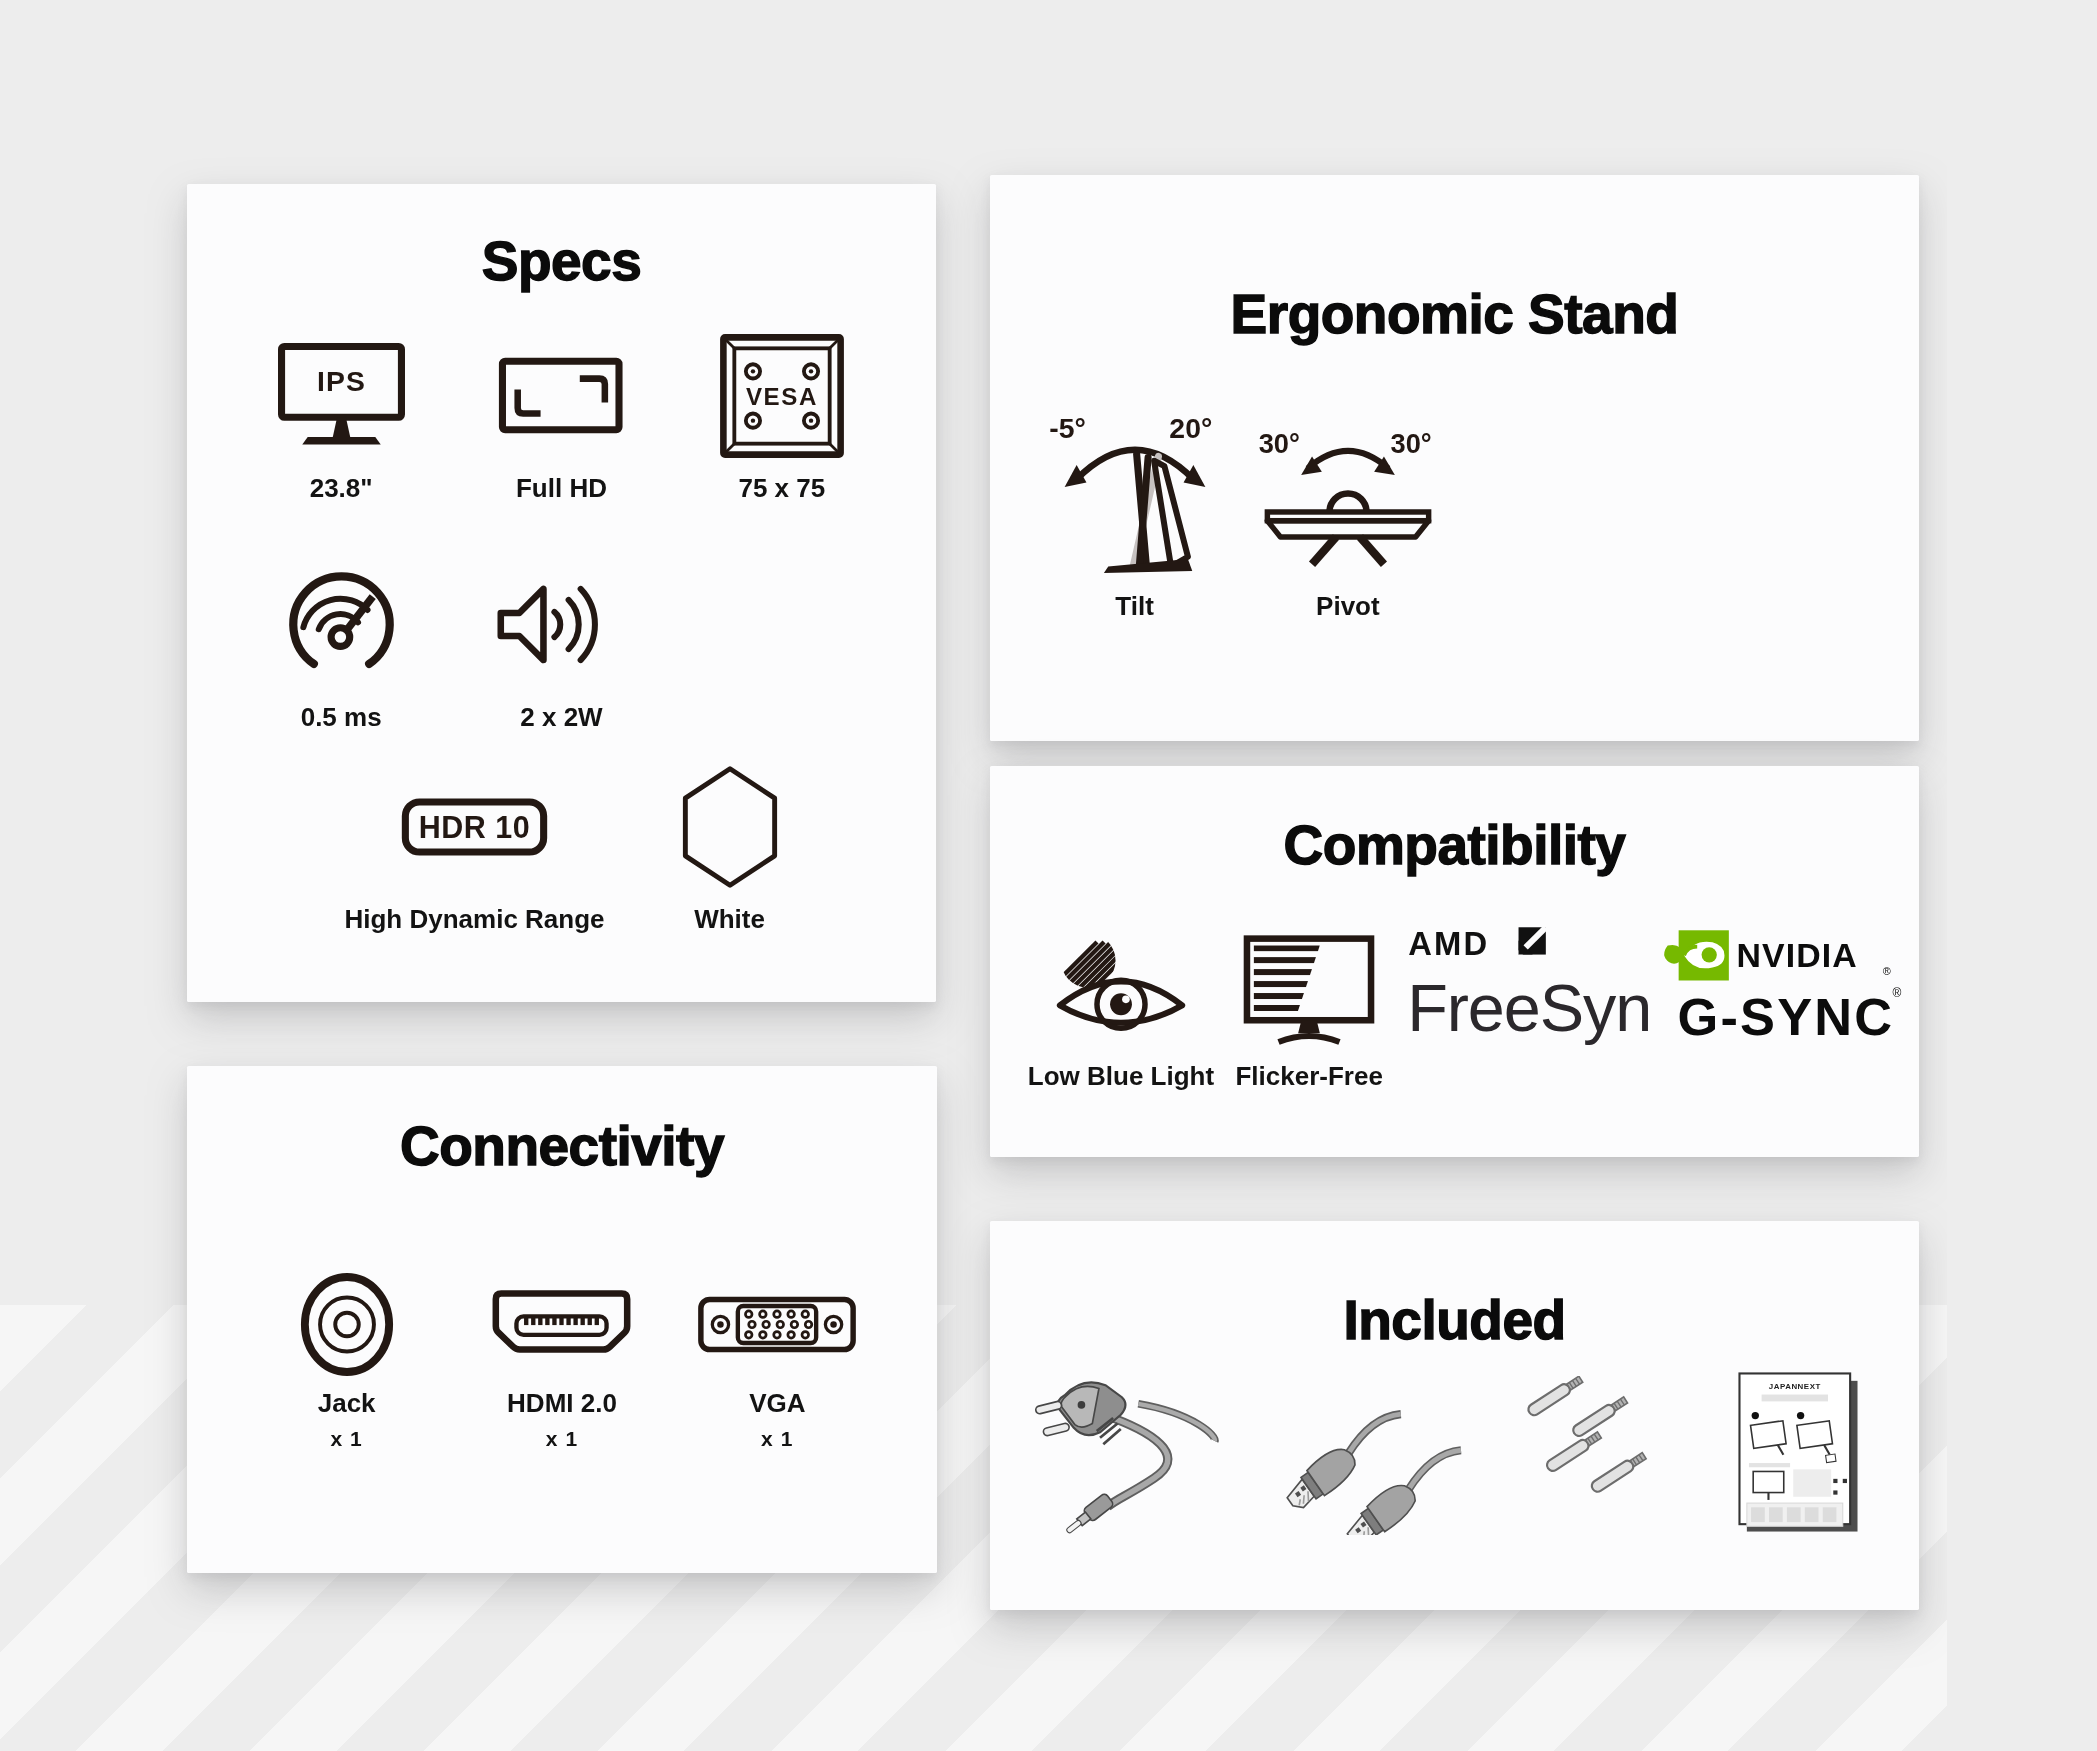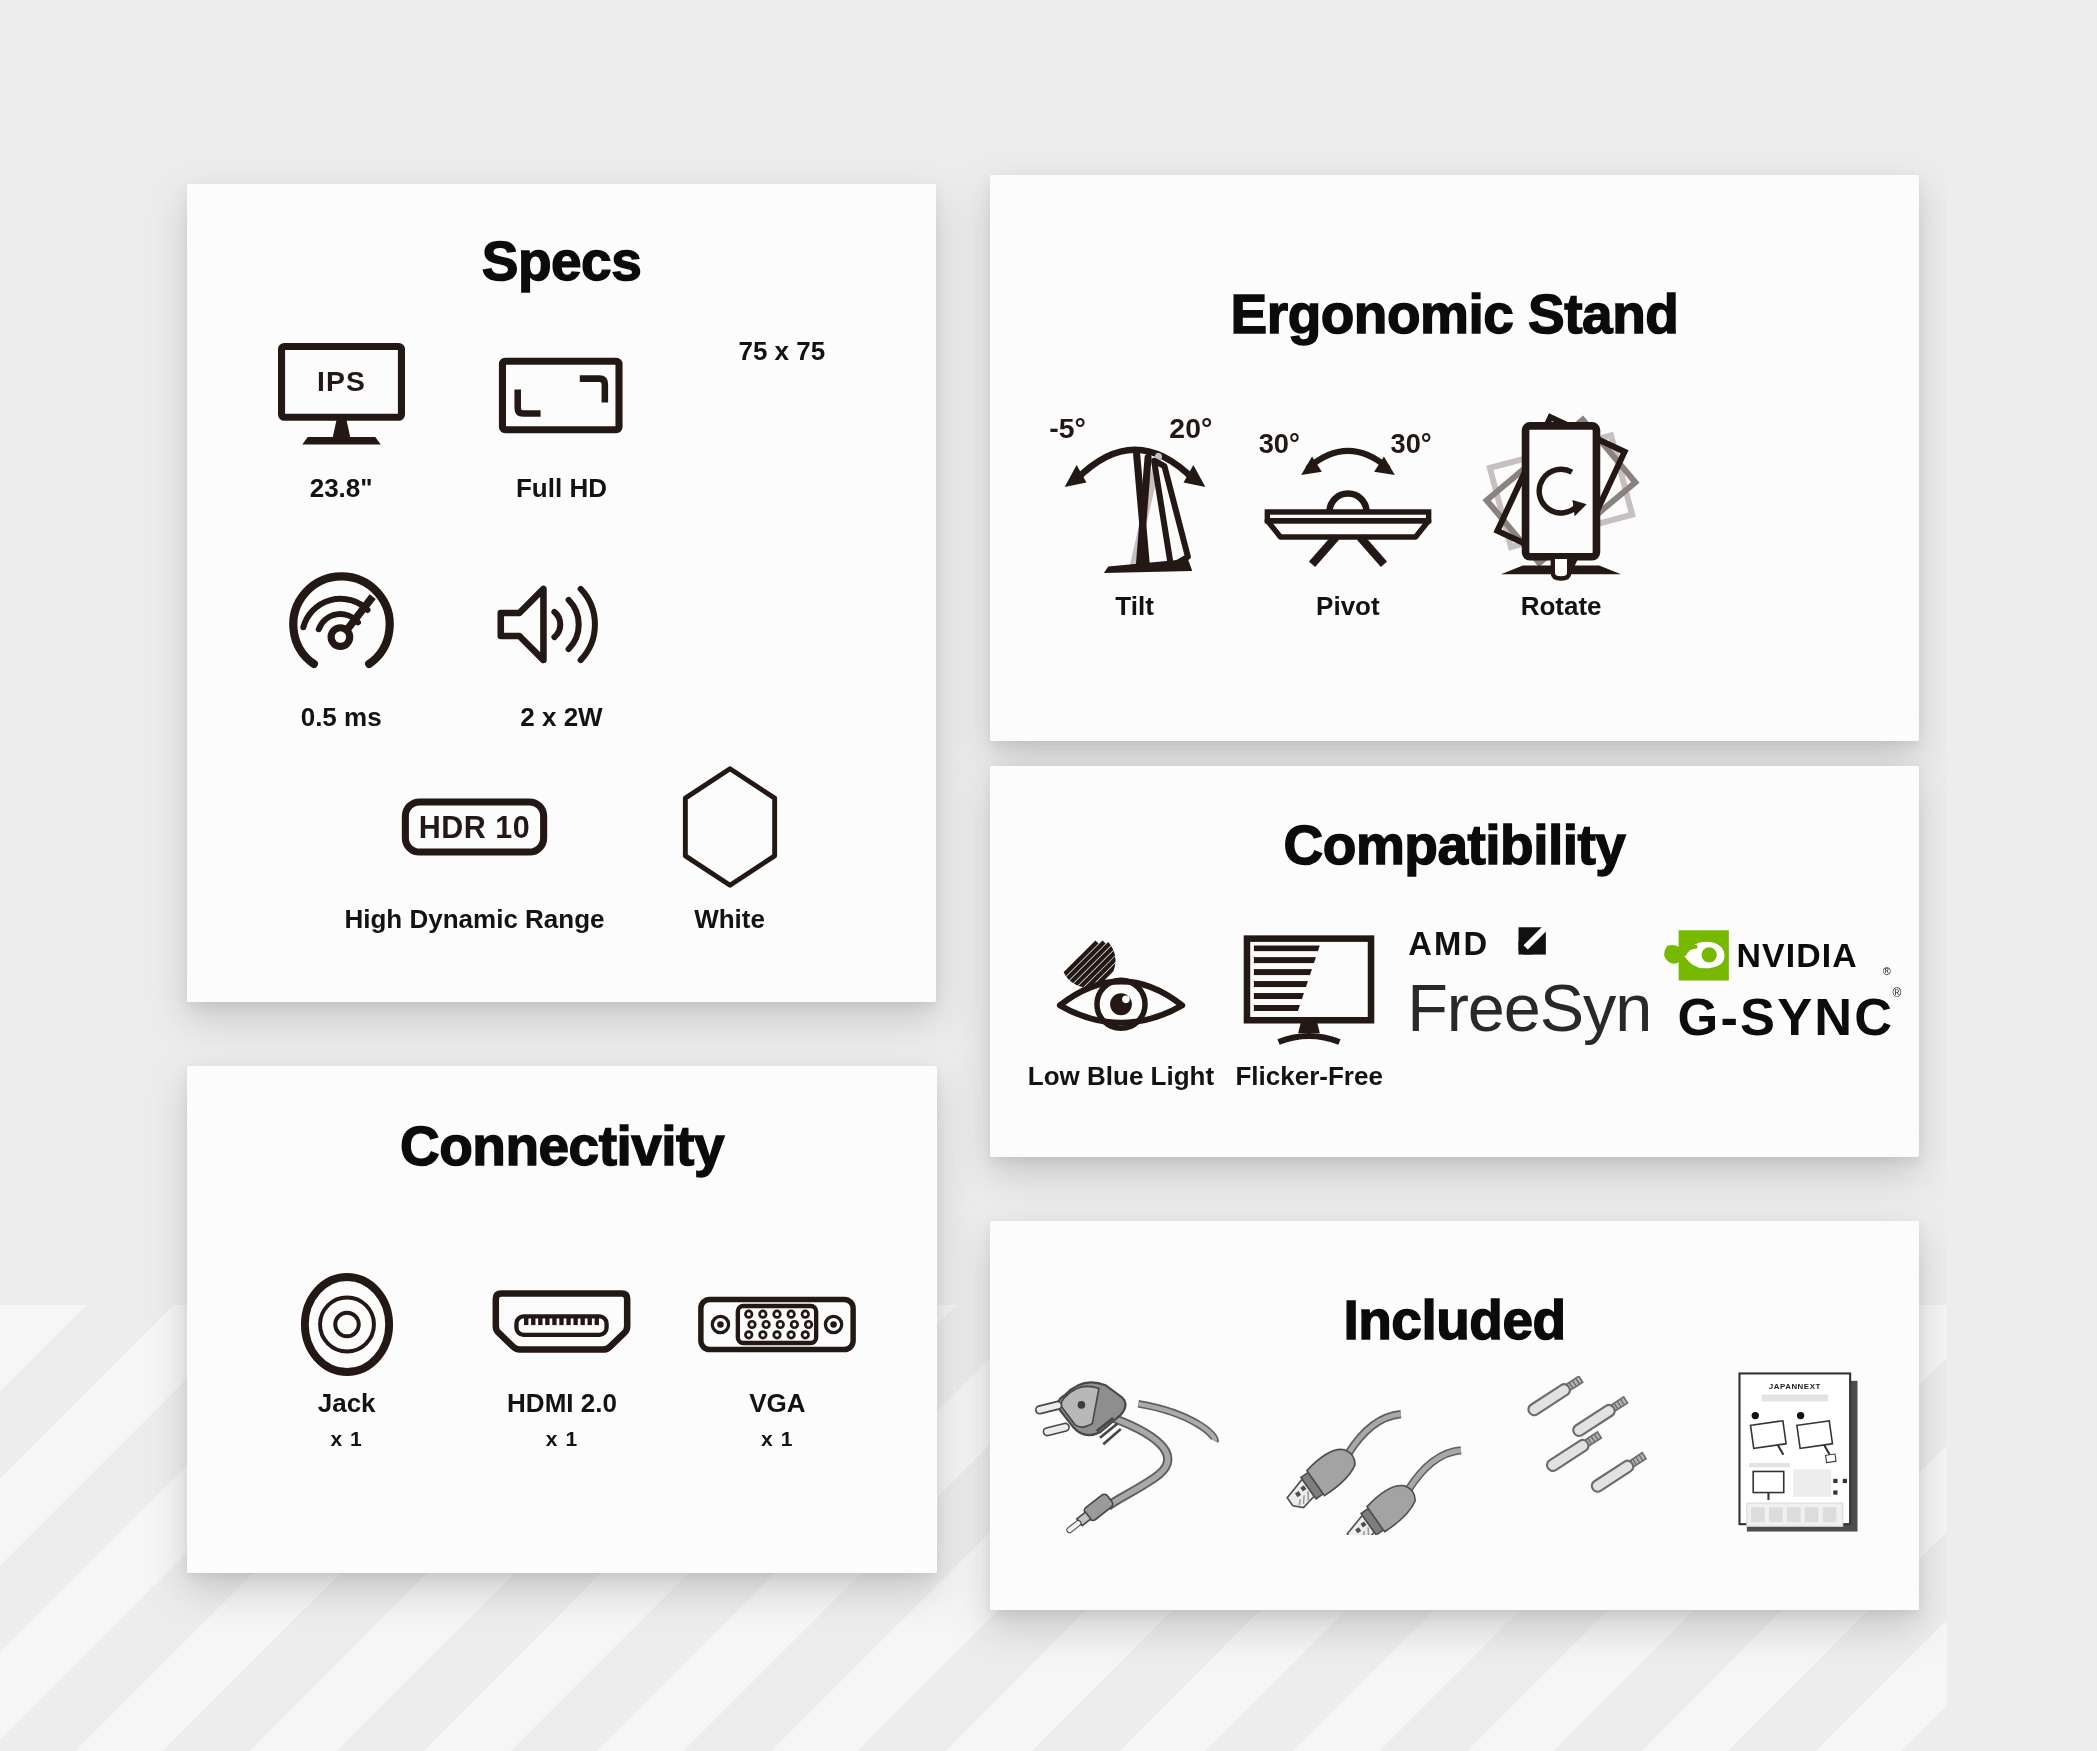--- a/index.html
+++ b/index.html
@@ -86,20 +86,36 @@
           <svg width="128" height="93" viewBox="0 0 235 170">
             <rect x="10" y="22" width="214" height="126" rx="5" fill="none" class="ink" stroke-width="13"></rect>
             <path d="M152,54 H188 Q198,54 198,64 V98" fill="none" class="ink" stroke-width="12"></path>
             <path d="M38,74 V108 Q38,118 48,118 H80" fill="none" class="ink" stroke-width="12"></path>
           </svg>
         </div>
         <div class="item-label">Full HD</div>
       </div>
 
       <div class="cell">
+        <div class="icon-box">
+          <svg width="126" height="126" viewBox="0 0 230 230">
+            <rect x="8" y="8" width="214" height="214" rx="3" fill="none" class="ink" stroke-width="12"></rect>
+            <rect x="28" y="28" width="174" height="174" fill="none" class="ink" stroke-width="7"></rect>
+            <path d="M10,10 L28,28 M220,10 L202,28 M10,220 L28,202 M220,220 L202,202" class="ink" stroke-width="5"></path>
+            <circle cx="62" cy="70" r="13" fill="none" class="ink" stroke-width="7"></circle>
+              <circle cx="62" cy="70" r="4" class="inkfill"></circle>
+            <circle cx="168" cy="70" r="13" fill="none" class="ink" stroke-width="7"></circle>
+              <circle cx="168" cy="70" r="4" class="inkfill"></circle>
+            <circle cx="62" cy="160" r="13" fill="none" class="ink" stroke-width="7"></circle>
+              <circle cx="62" cy="160" r="4" class="inkfill"></circle>
+            <circle cx="168" cy="160" r="13" fill="none" class="ink" stroke-width="7"></circle>
+              <circle cx="168" cy="160" r="4" class="inkfill"></circle>
+            <text x="115" y="132" text-anchor="middle" font-size="44" font-weight="700" letter-spacing="3" fill="#231813">VESA</text>
+          </svg>
+        </div>
         <div class="item-label">75 x 75</div>
       </div>
 
 
       <div class="cell">
         <div class="icon-box">
           <svg width="115" height="115" viewBox="0 0 210 210">
             <path d="M54.5,177.1 A88,88 0 1 1 155.5,177.1" fill="none" class="ink" stroke-width="15" stroke-linecap="round"></path>
             <path d="M35.4,109.9 A70,70 0 0 1 152.5,78.5" fill="none" class="ink" stroke-width="11" stroke-linecap="round"></path>
             <path d="M63.5,113.6 A42,42 0 0 1 135.2,101" fill="none" class="ink" stroke-width="11" stroke-linecap="round"></path>
@@ -177,41 +193,20 @@
             <path d="M136,178 A34,34 0 0 1 204,178" fill="none" class="ink" stroke-width="12"></path>
             <rect x="22" y="178" width="296" height="16" fill="none" class="ink" stroke-width="10"></rect>
             <path d="M22,194 H318 L294,224 H46 Z" fill="none" class="ink" stroke-width="10" stroke-linejoin="round"></path>
             <line x1="148" y1="224" x2="104" y2="274" class="ink" stroke-width="15"></line>
             <line x1="192" y1="224" x2="236" y2="274" class="ink" stroke-width="15"></line>
           </svg>
         </div>
         <div class="item-label">Pivot</div>
       </div>
 
-      <div class="cell">
-        <div class="icon-box">
-          <svg width="180" height="180" viewBox="0 0 330 330">
-            <g transform="rotate(75 165 160)">
-                <rect x="90" y="45" width="150" height="230" fill="none" stroke="#c6c1c0" stroke-width="11"></rect>
-              </g>
-            <g transform="rotate(50 165 160)">
-                <rect x="90" y="45" width="150" height="230" fill="none" stroke="#8b8280" stroke-width="11"></rect>
-              </g>
-            <g transform="rotate(25 165 160)">
-                <rect x="90" y="45" width="150" height="230" fill="none" class="ink" stroke-width="11"></rect>
-              </g>
-            <rect x="100" y="40" width="130" height="240" rx="8" fill="#fcfcfd" class="ink" stroke-width="14"></rect>
-            <path d="M185,125 A40,40 0 1 0 196,185" fill="none" class="ink" stroke-width="10"></path>
-            <polygon points="186,176 212,184 190,206" class="inkfill"></polygon>
-            <path d="M55,312 L275,312 L235,296 L95,296 Z" class="inkfill"></path>
-            <path d="M150,280 h30 v30 q0,10 -15,10 q-15,0 -15,-10 z" fill="#fcfcfd" class="ink" stroke-width="8"></path>
-          </svg>
-        </div>
-        <div class="item-label">Rotate</div>
-      </div>
 
     </div>
   </section>
 
   <section class="card card-compat">
     <h2 class="card-title">Compatibility</h2>
     <div class="compat-row">
 
       <div class="cell compat-cell-a">
         <div class="icon-box">

